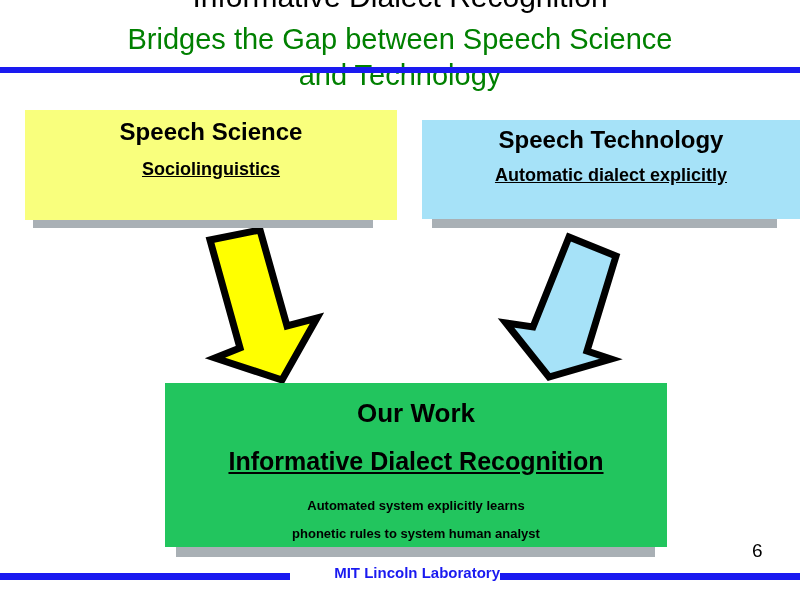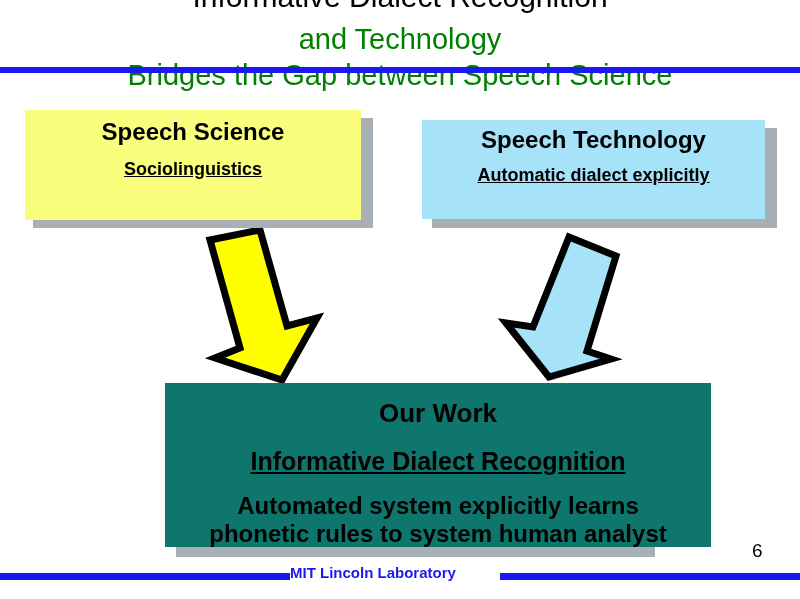--- a/index.html
+++ b/index.html
@@ -78,53 +78,53 @@
   }
   .box-sub {
     font-size: 16px;
     font-weight: bold;
     line-height: 21px;
   }
 
   #box-science {
     left: 25px;
     top: 110px;
-    width: 336px;
+    width: 372px;
     height: 110px;
     background: #f9ff7d;
     padding-top: 7px;
   }
   #shadow-science {
     left: 33px;
     top: 118px;
     width: 340px;
     height: 110px;
   }
 
   #box-technology {
     left: 422px;
     top: 120px;
-    width: 343px;
+    width: 378px;
     height: 99px;
     background: #a6e2f8;
     padding-top: 5px;
   }
   #shadow-technology {
     left: 432px;
     top: 128px;
     width: 345px;
     height: 100px;
   }
 
   #box-ourwork {
     left: 165px;
     top: 383px;
-    width: 546px;
+    width: 502px;
     height: 164px;
-    background: #0f766e;
+    background: #22c55e;
     padding-top: 13px;
   }
   #shadow-ourwork {
     left: 176px;
     top: 393px;
     width: 479px;
     height: 164px;
   }
 
   .box-title-big {
@@ -133,21 +133,21 @@
     line-height: 34px;
   }
   .box-head-big {
     font-size: 25px;
     font-weight: bold;
     text-decoration: underline;
     line-height: 34px;
     display: inline-block;
   }
   .box-sub-big {
-    font-size: 24px;
+    font-size: 13px;
     font-weight: bold;
     line-height: 28px;
   }
 
   
   .arrow {
     position: absolute;
   }
 
   
@@ -165,21 +165,21 @@
     top: 573px;
     width: 300px;
     height: 7px;
     background: #1a1af0;
   }
   .footer-text {
     position: absolute;
     left: 290px;
     top: 564px;
     width: 210px;
-    text-align: left;
+    text-align: right;
     font-size: 15px;
     font-weight: bold;
     color: #1a1af0;
   }
   .page-number {
     position: absolute;
     left: 752px;
     top: 540px;
     font-size: 19px;
     font-weight: normal;
@@ -187,22 +187,22 @@
   }
 </style>
 </head>
 <body>
 
 <div id="slide">
 
   <div class="title-main">Informative Dialect Recognition</div>
 
   <div class="title-sub">
+    <div>Bridges the Gap between Speech Science</div>
     <div>and Technology</div>
-    <div>Bridges the Gap between Speech Science</div>
   </div>
 
   <div class="header-rule"></div>
 
   <div class="box-shadow" id="shadow-science"></div>
   <div class="box" id="box-science">
     <div class="box-title">Speech Science</div>
     <div style="height:10px"></div>
     <div><span class="box-head">Sociolinguistics</span></div>
   </div>

